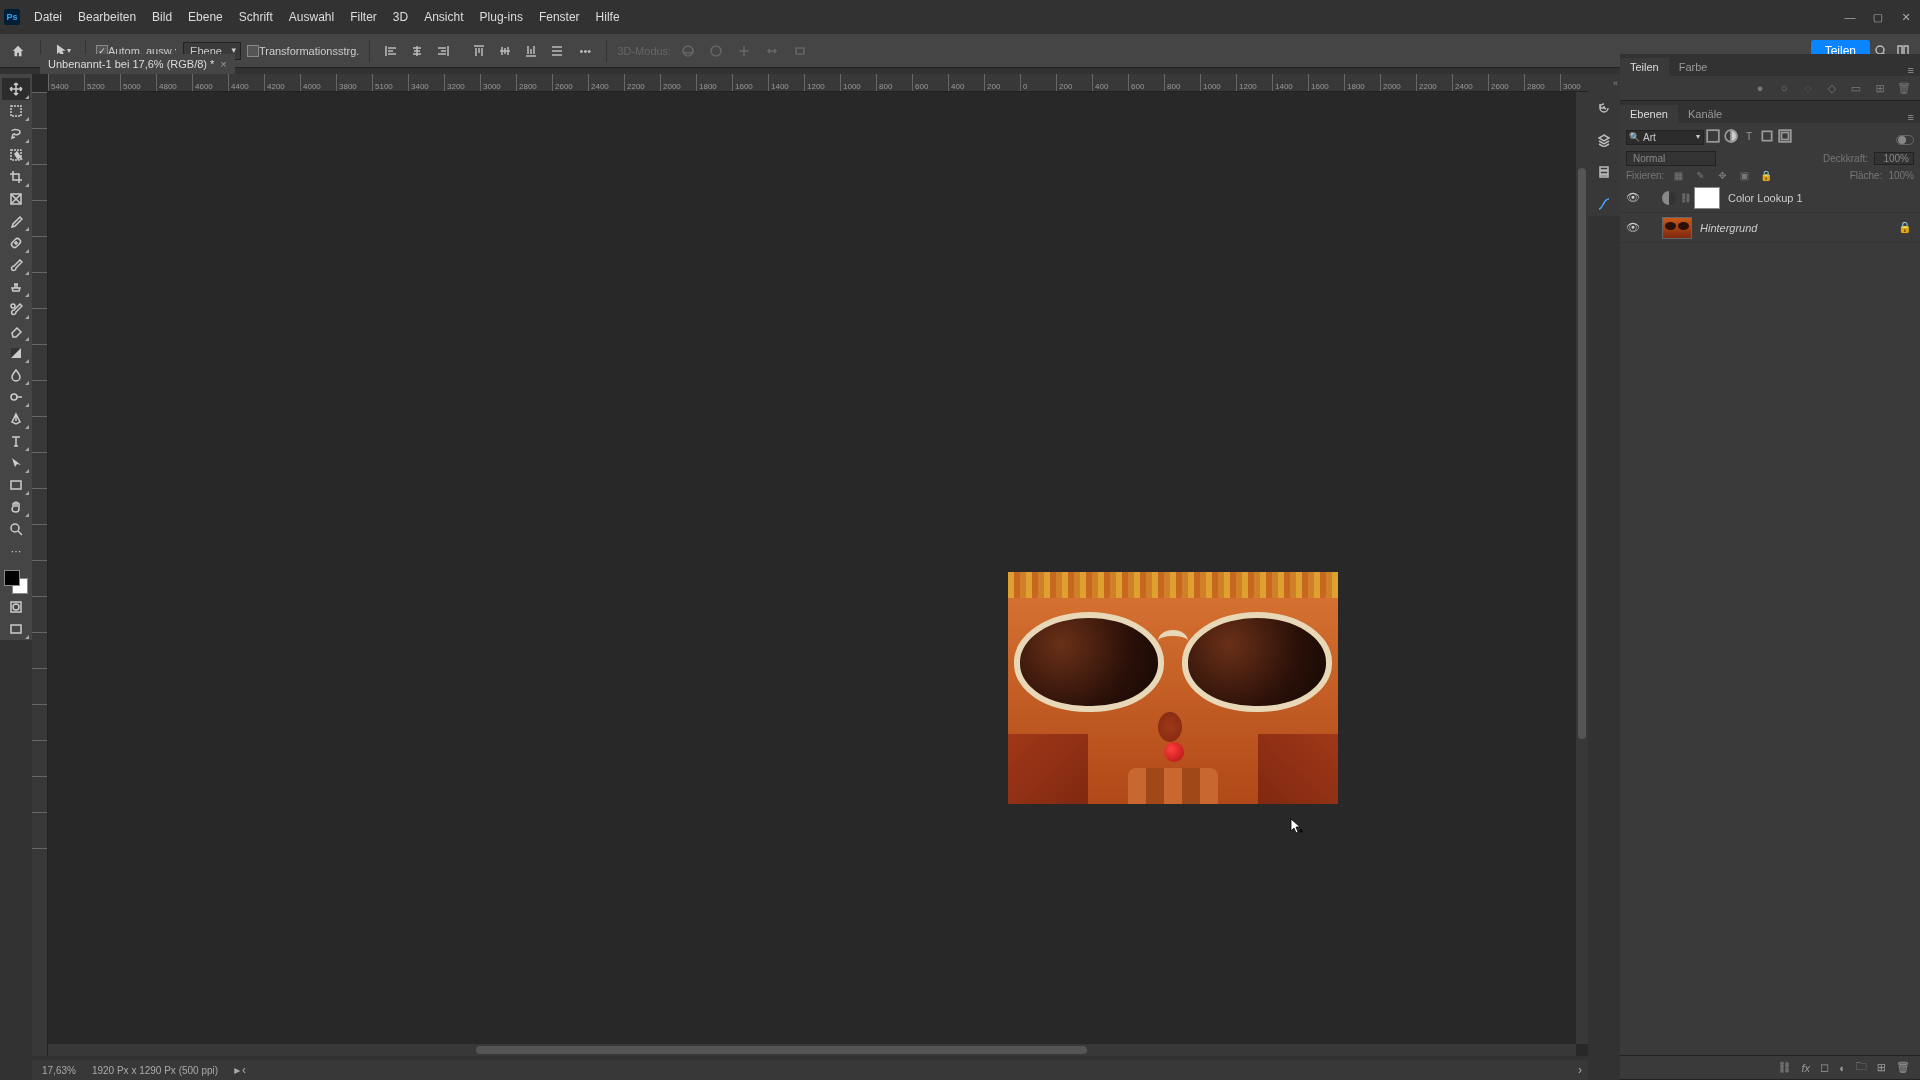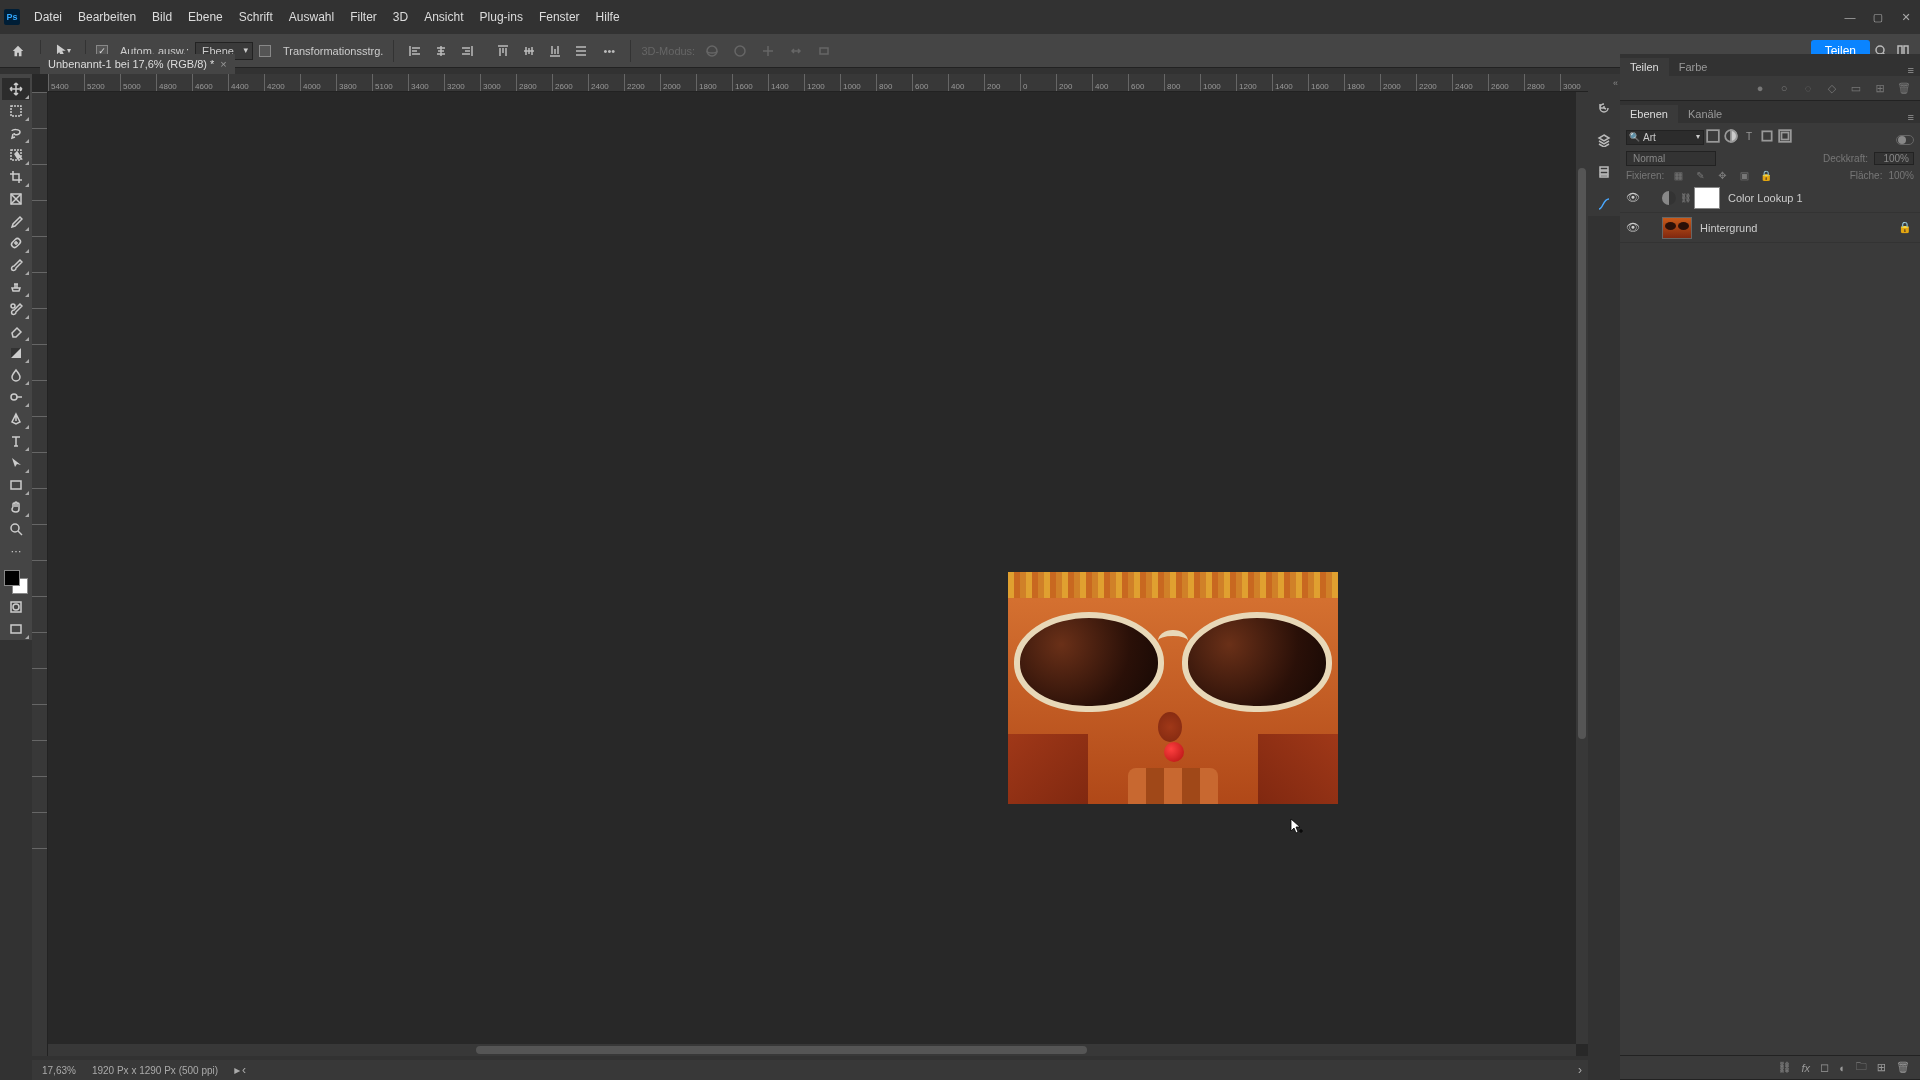--- a/index.html
+++ b/index.html
@@ -10,21 +10,21 @@
 .menubar .ps { width: 16px; height: 16px; background: #001e36; color: #31a8ff; font-size: 9px; font-weight: bold; display: flex; align-items: center; justify-content: center; border-radius: 2px; margin-right: 6px; }
 .menubar .mi { padding: 2px 8px; font-size: 12px; color: #ddd; cursor: default; }
 .menubar .win { margin-left: auto; display: flex; }
 .menubar .win span { width: 28px; height: 20px; display: flex; align-items: center; justify-content: center; color: #aaa; }
 
 
 .optbar { height: 34px; background: #454545; border-bottom: 1px solid #222; display: flex; align-items: center; padding: 0 6px; gap: 6px; }
 .optbar .home { width: 24px; height: 24px; display: flex; align-items: center; justify-content: center; }
 .optbar .sep { width: 1px; height: 22px; background: #333; margin: 0 4px; }
 .optbar .tool-ico { width: 24px; height: 24px; display: flex; align-items: center; justify-content: center; }
-.optbar .chk { display: flex; align-items: flex-end; gap: 12px; }
+.optbar .chk { display: flex; align-items: flex-end; gap: 0; }
 .optbar .chk .box { width: 12px; height: 12px; border: 1px solid #888; background: #555; display: flex; align-items: center; justify-content: center; font-size: 9px; }
 .optbar .chk .box.on::after { content: "✓"; color: #ddd; }
 .optbar .drop { background: #3a3a3a; border: 1px solid #222; padding: 2px 18px 2px 6px; position: relative; font-size: 11px; }
 .optbar .drop::after { content: "▾"; position: absolute; right: 4px; top: 2px; font-size: 9px; }
 .optbar .aligns { display: flex; gap: 4px; }
 .optbar .aligns span, .optbar .ico { width: 22px; height: 22px; display: flex; align-items: center; justify-content: center; color: #bbb; }
 .optbar .disabled { color: #666; }
 .optbar .right { margin-left: auto; display: flex; align-items: center; }
 .optbar .share { background: #0a84ff; color: #fff; padding: 4px 14px; border-radius: 3px; font-size: 12px; }
 
@@ -104,21 +104,21 @@
 .layer { display: flex; align-items: center; height: 30px; border-bottom: 1px solid #333; padding: 0 4px; gap: 4px; }
 .layer .eye { width: 18px; text-align: center; color: #ccc; }
 .layer .lnkcol { width: 12px; }
 .layer .adj { width: 14px; height: 14px; border-radius: 50%; background: linear-gradient(90deg,#888 50%,#333 50%); }
 .layer .adjchain { width:10px; font-size:9px; color:#999;}
 .layer .mask { width: 26px; height: 22px; background: #fff; border: 1px solid #888; }
 .layer .thumb { width: 30px; height: 22px; background: linear-gradient(180deg,#c85a1a,#802810); border:1px solid #666; position:relative; overflow:hidden;}
 .layer .thumb::before{content:"";position:absolute;top:4px;left:2px;width:11px;height:8px;background:#2a1008;border-radius:50%;}
 .layer .thumb::after{content:"";position:absolute;top:4px;right:2px;width:11px;height:8px;background:#2a1008;border-radius:50%;}
 .layer .name { font-size: 11px; margin-left: 4px; }
-.layer .name.bg { }
+.layer .name.bg { font-style: italic; }
 .layer .lock { margin-left: auto; margin-right: 4px; color: #999; }
 .lyr-foot { height: 24px; display: flex; justify-content: flex-end; align-items: center; gap: 10px; padding-right: 10px; color: #999; border-top: 1px solid #222;}
 .lyr-foot span { font-size: 11px; }
 
 
 .status { position: absolute; left: 32px; right: 332px; bottom: 0; height: 20px; background: #383838; display: flex; align-items: center; padding: 0 10px; gap: 16px; color: #aaa; font-size: 10px;}
 .status .sc { position:absolute; left:210px; font-size:12px;}
 .status .sc2 { position:absolute; right:6px; font-size:12px;}
 
 

